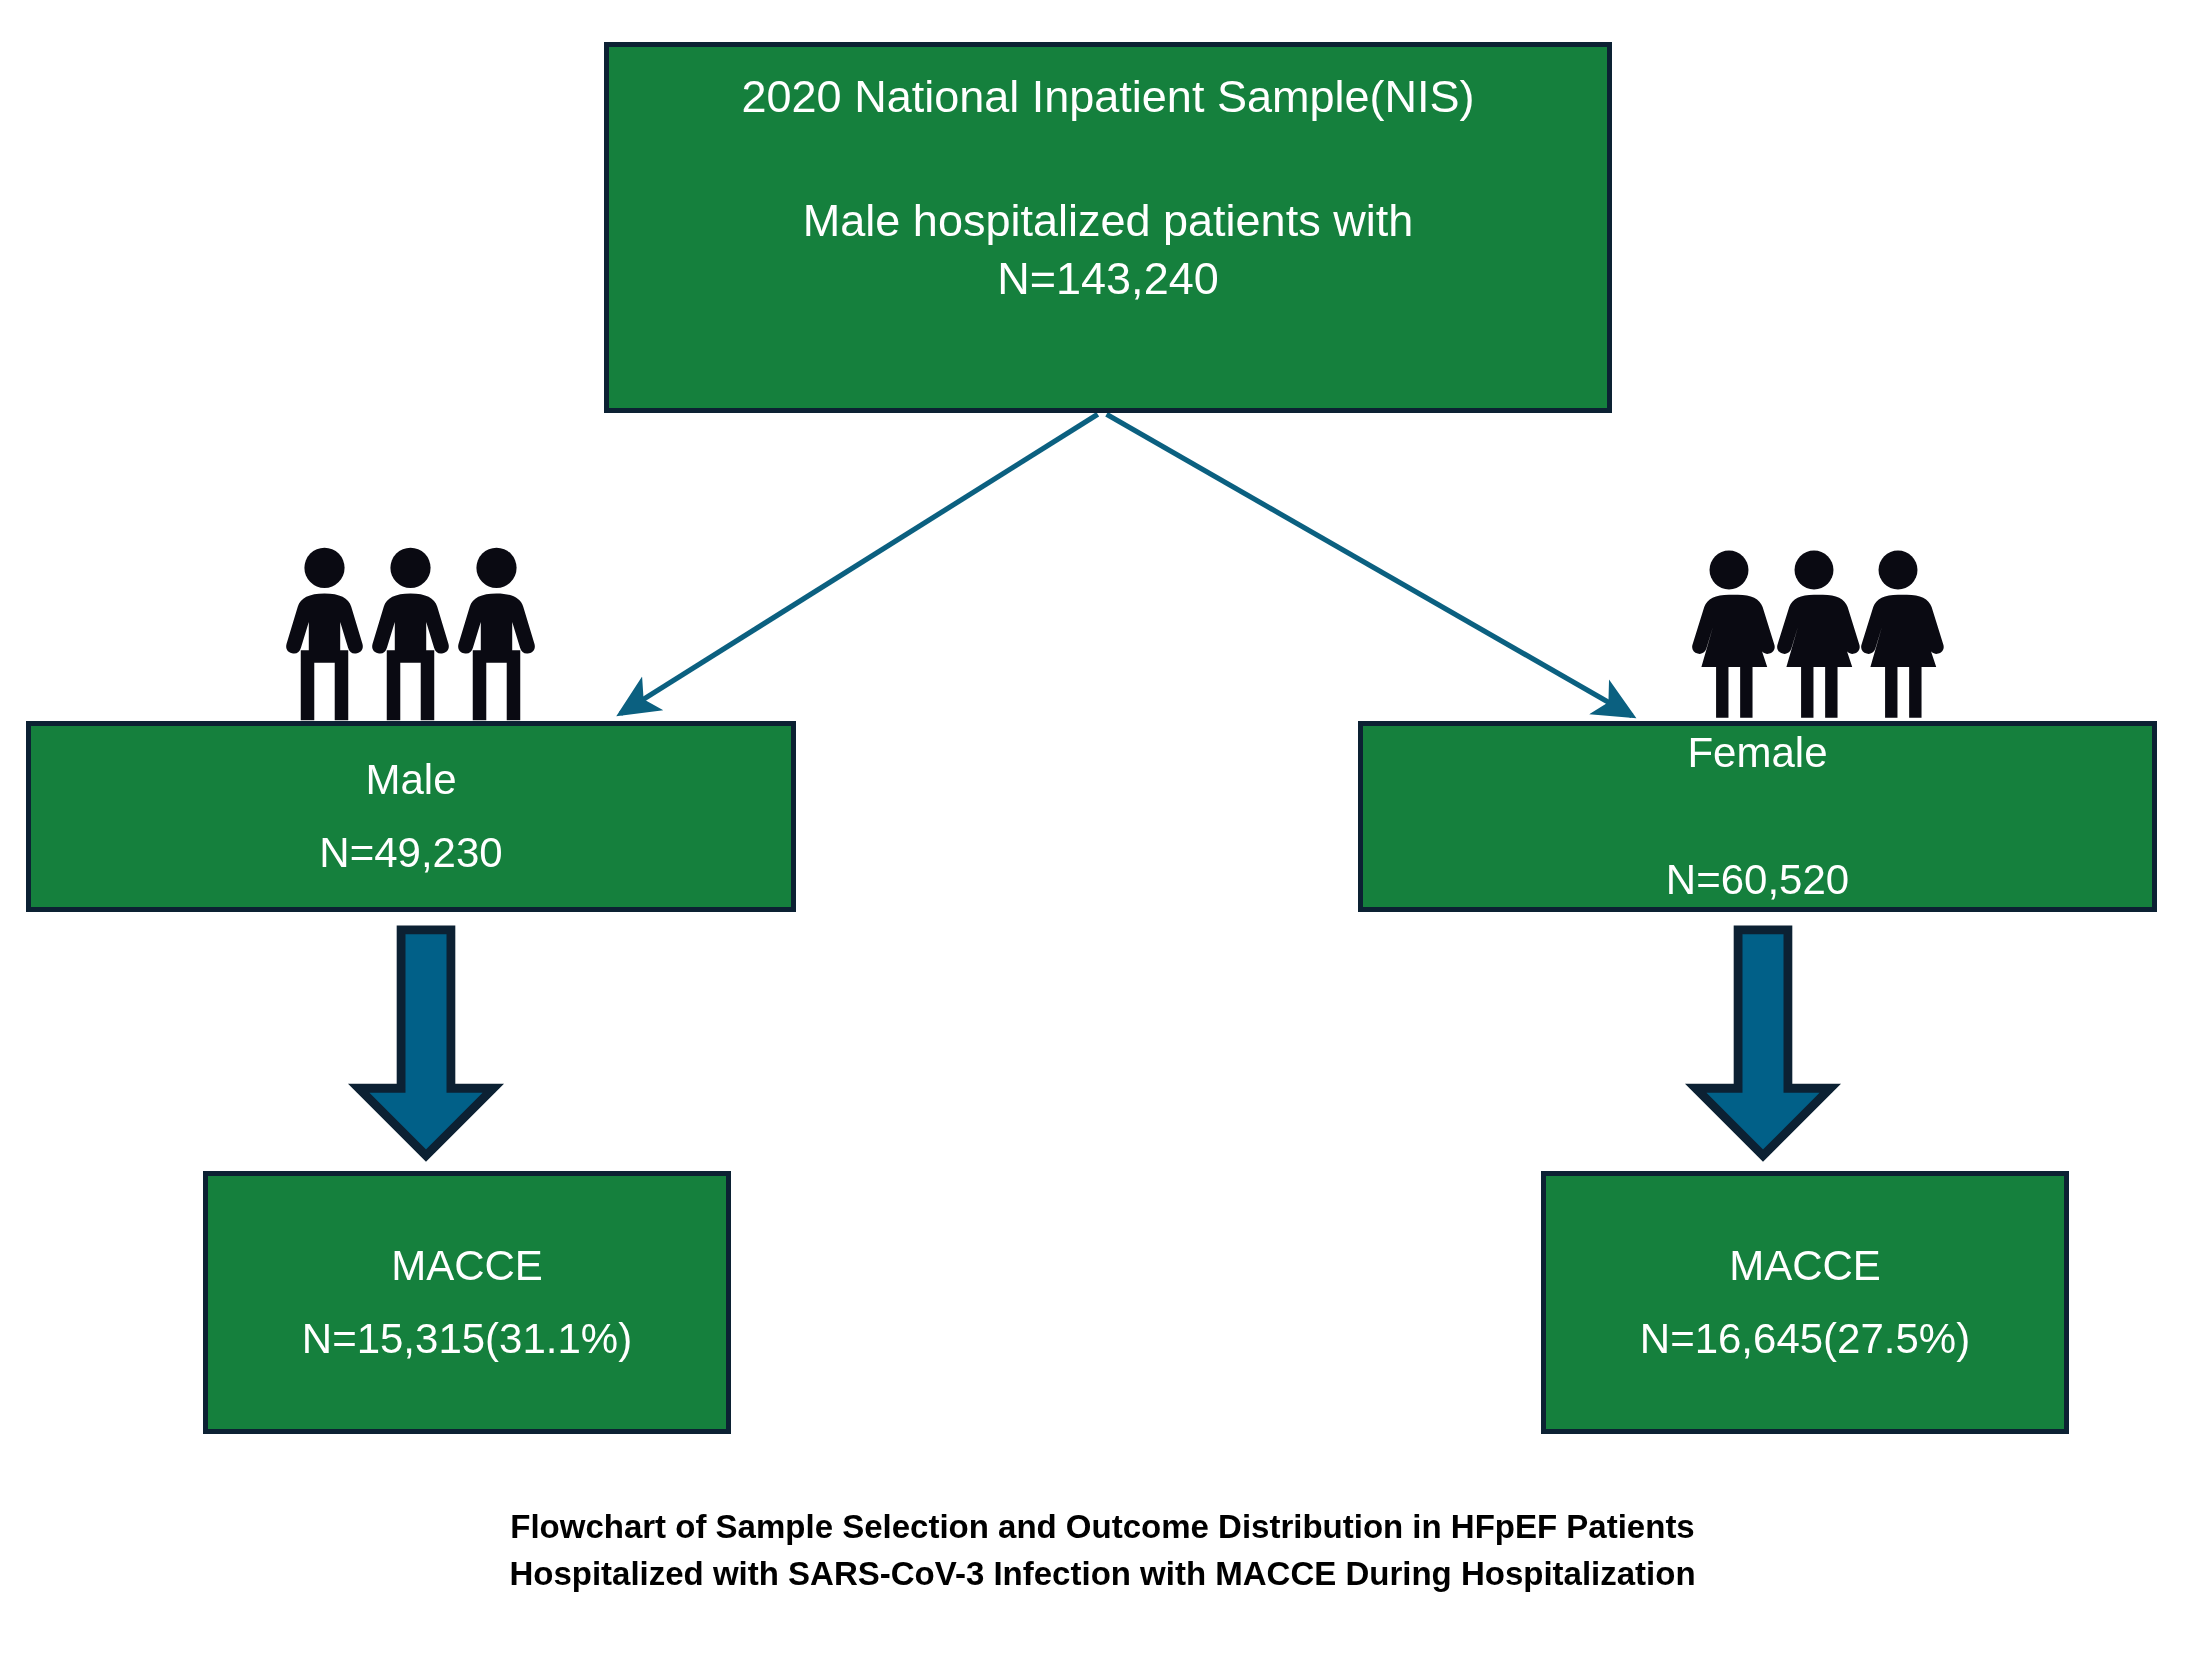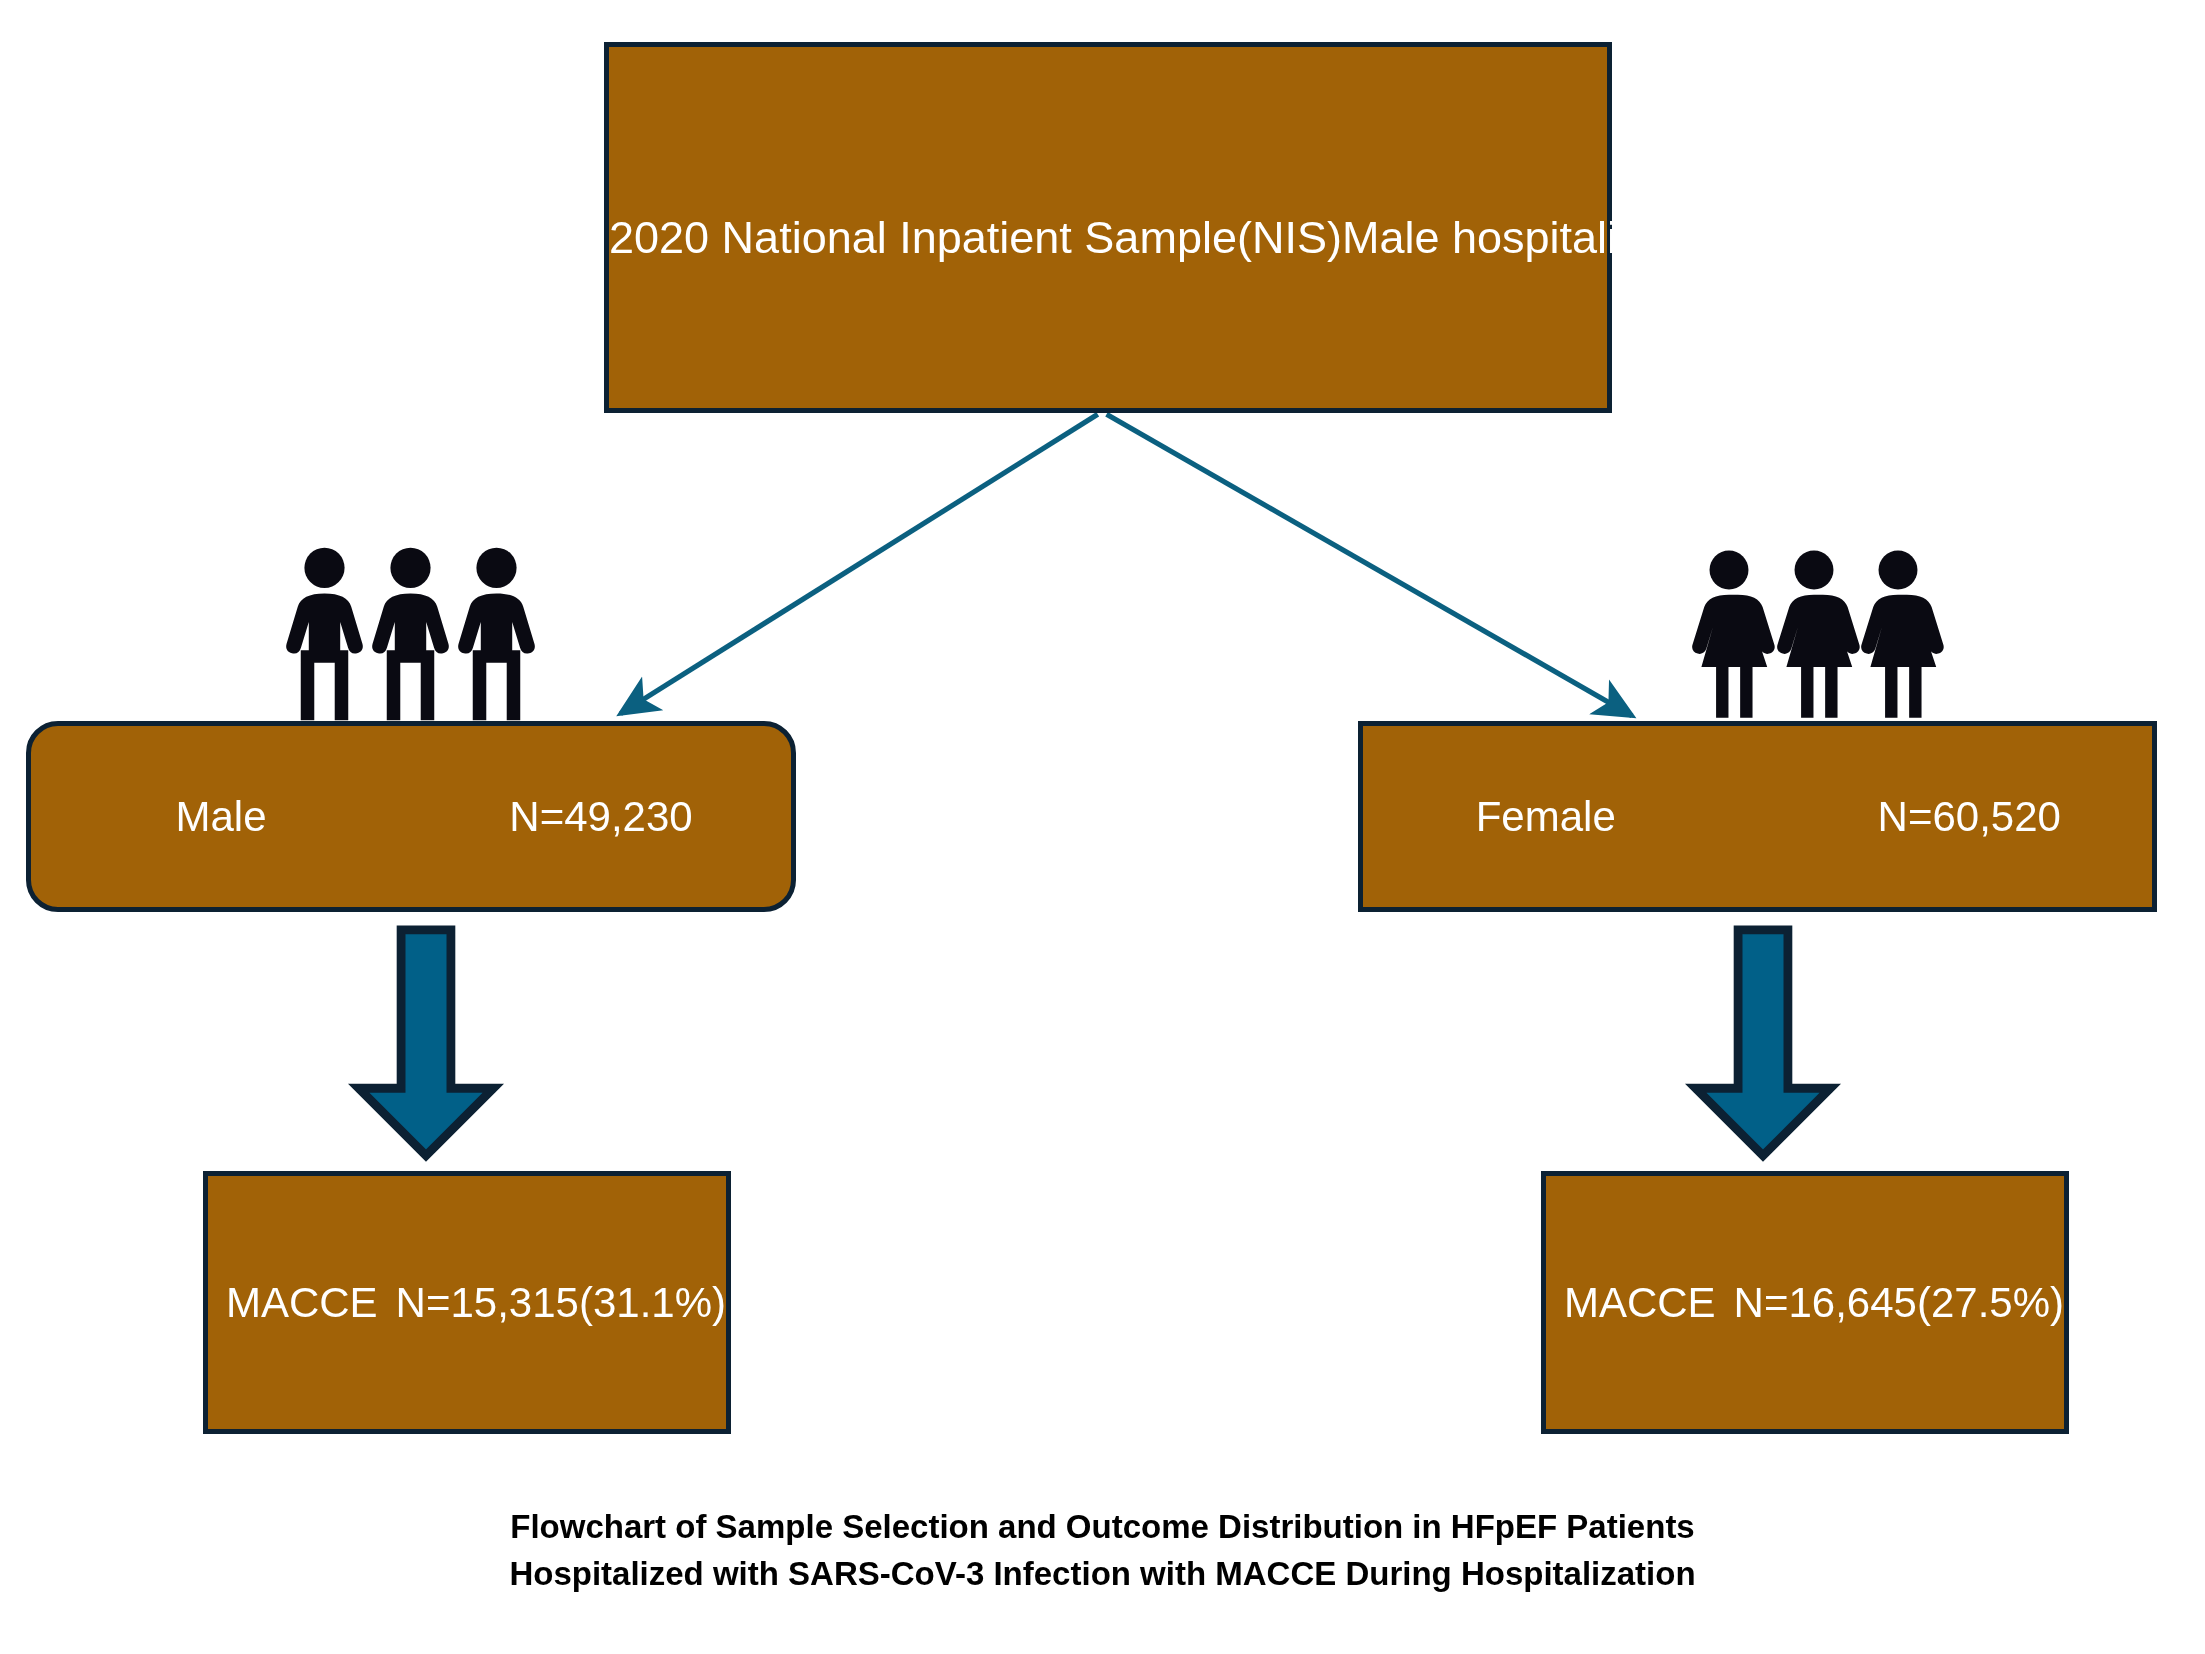--- a/index.html
+++ b/index.html
@@ -14,24 +14,25 @@
     position: relative;
     width: 2205px;
     height: 1654px;
     background: #ffffff;
     overflow: hidden;
   }
 
   
   .flowbox {
     position: absolute;
-    background: #a16207;
+    background: #15803d;
     border: 5.1px solid #0c2133;
     box-sizing: border-box;
     display: flex;
+    flex-direction: column;
     align-items: center;
     justify-content: center;
     color: #ffffff;
     text-align: center;
     line-height: 1.28;
     z-index: 4;
   }
   .flowbox .line {
     display: block;
     width: 100%;
@@ -48,21 +49,20 @@
     font-size: 45px;
   }
   #box-top .spacer { height: 67px; }
 
   #box-male {
     left: 26px;
     top: 721px;
     width: 770px;
     height: 191px;
     font-size: 42px;
-    border-radius: 32px;
   }
   #box-female {
     left: 1358px;
     top: 721px;
     width: 799px;
     height: 191px;
     font-size: 42px;
     gap: 29px;
   }
   #box-macce-male {

